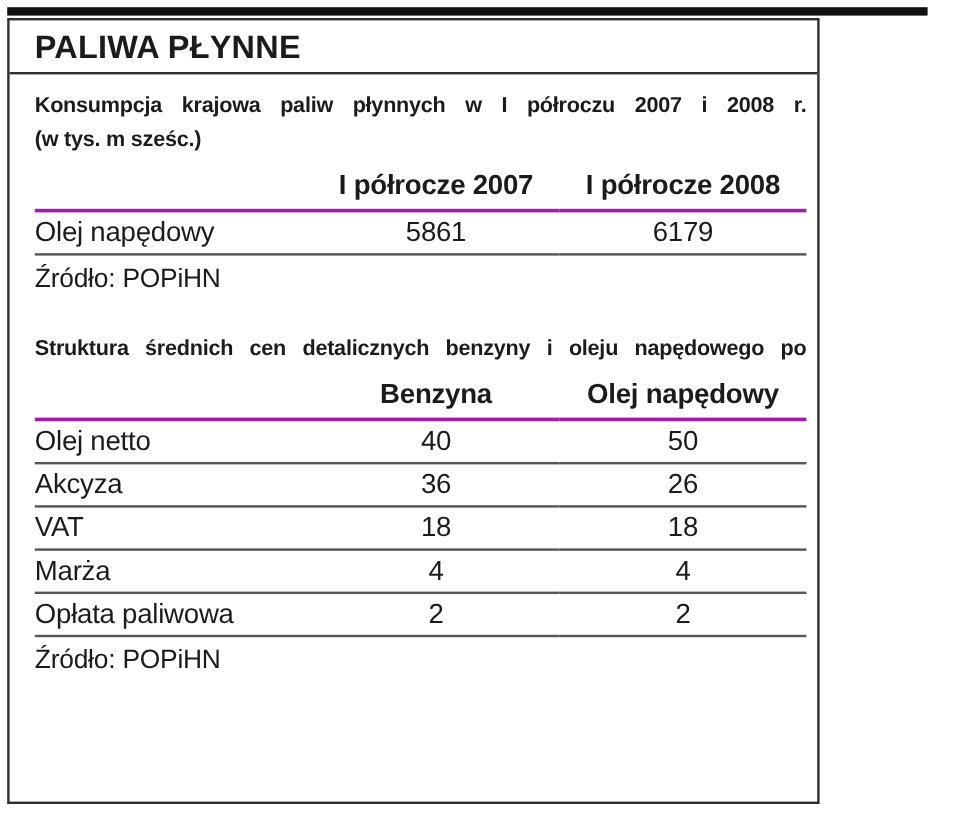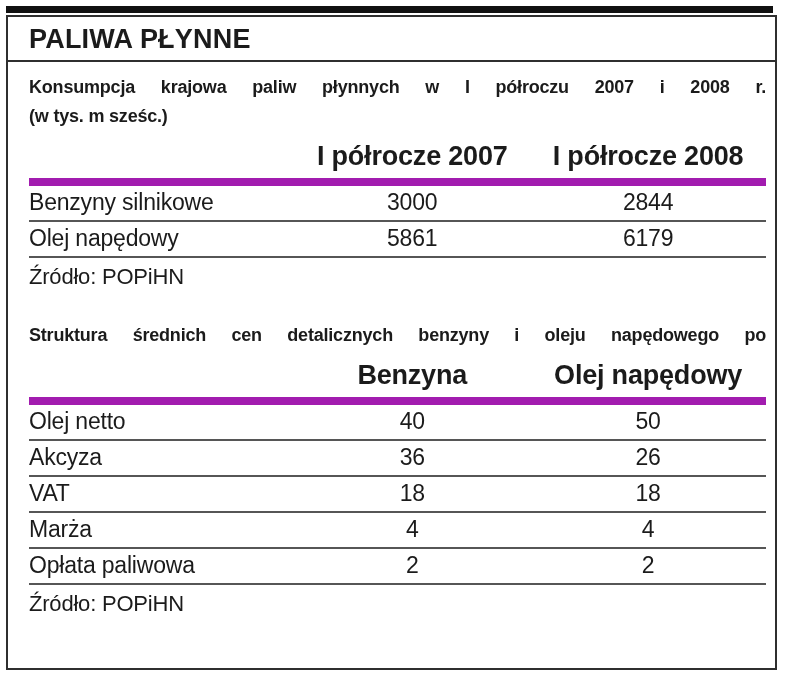--- a/index.html
+++ b/index.html
@@ -11,21 +11,21 @@
     color: #1b1b1b;
     overflow: hidden;
   }
   .topbar {
     position: absolute; left: 6px; top: 6px;
     width: 767px; height: 7px;
     background: #111111;
   }
   .panel {
     position: absolute; left: 6px; top: 15px;
-    width: 771px; height: 655px;
+    width: 677px; height: 655px;
     border: 2px solid #2f2f2f;
     box-sizing: border-box;
     background: #ffffff;
   }
   .panel-header {
     height: 43px; line-height: 45px;
     border-bottom: 2px solid #2f2f2f;
     padding-left: 21px;
     font-size: 27px; font-weight: bold;
     letter-spacing: 0.2px;
@@ -39,23 +39,23 @@
   }
   .jline { text-align: justify; text-align-last: justify; }
 
   table.data {
     width: 100%;
     border-collapse: collapse;
     table-layout: fixed;
     margin-top: 7px;
   }
   table.data th {
-    font-size: 27px; font-weight: bold;
+    font-size: 23px; font-weight: bold;
     padding: 3px 0 6px;
-    border-bottom: 8px solid #a21caf;
+    border-bottom: 3px solid #a21caf;
     text-align: center;
     letter-spacing: -0.2px;
   }
   table.data th.lbl { text-align: left; }
   table.data td {
     font-size: 23px;
     padding: 3px 0 4px;
     border-bottom: 2px solid #565656;
     letter-spacing: -0.2px;
   }
@@ -93,25 +93,20 @@
             <col style="width:32%">
         </colgroup>
         <thead>
           <tr>
             <th class="lbl"></th>
             <th>I półrocze 2007</th>
             <th>I półrocze 2008</th>
           </tr>
         </thead>
         <tbody>
-          <tr>
-            <td class="lbl">Benzyny silnikowe</td>
-            <td class="val">3000</td>
-            <td class="val">2844</td>
-          </tr>
           <tr>
             <td class="lbl">Olej napędowy</td>
             <td class="val">5861</td>
             <td class="val">6179</td>
           </tr>
         </tbody>
       </table>
 
       <div class="source">Źródło: POPiHN</div>
     </div>

